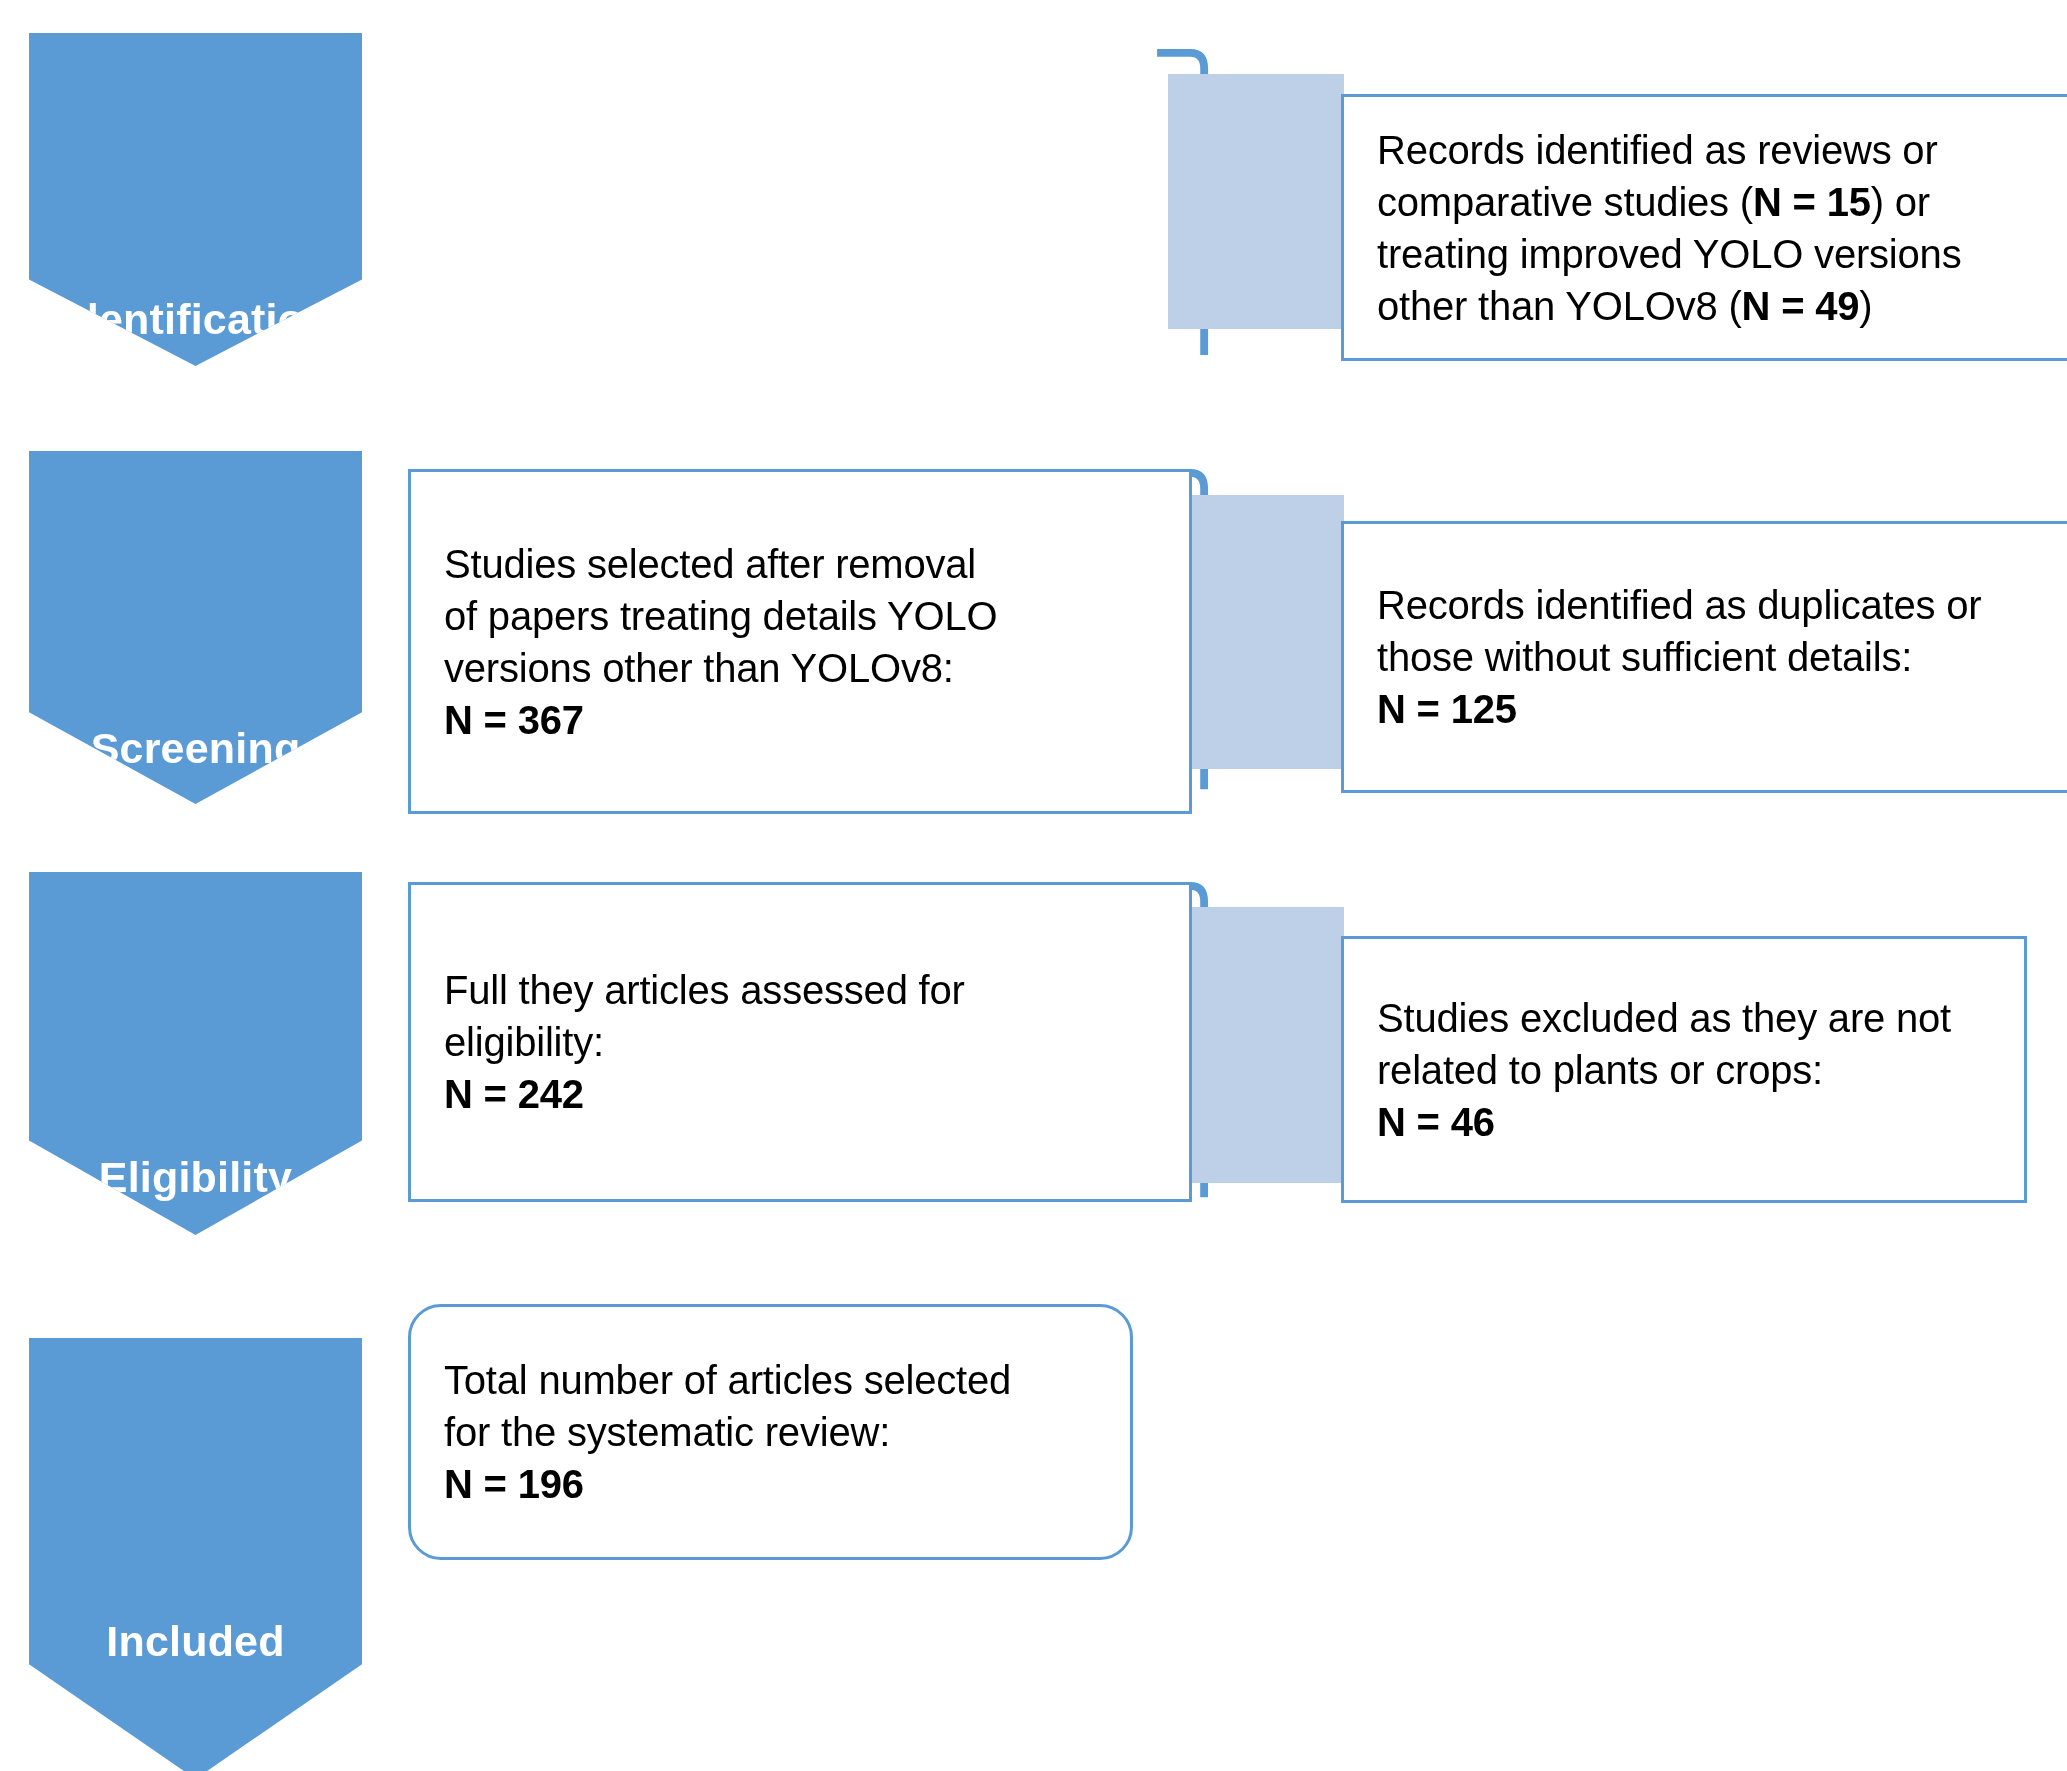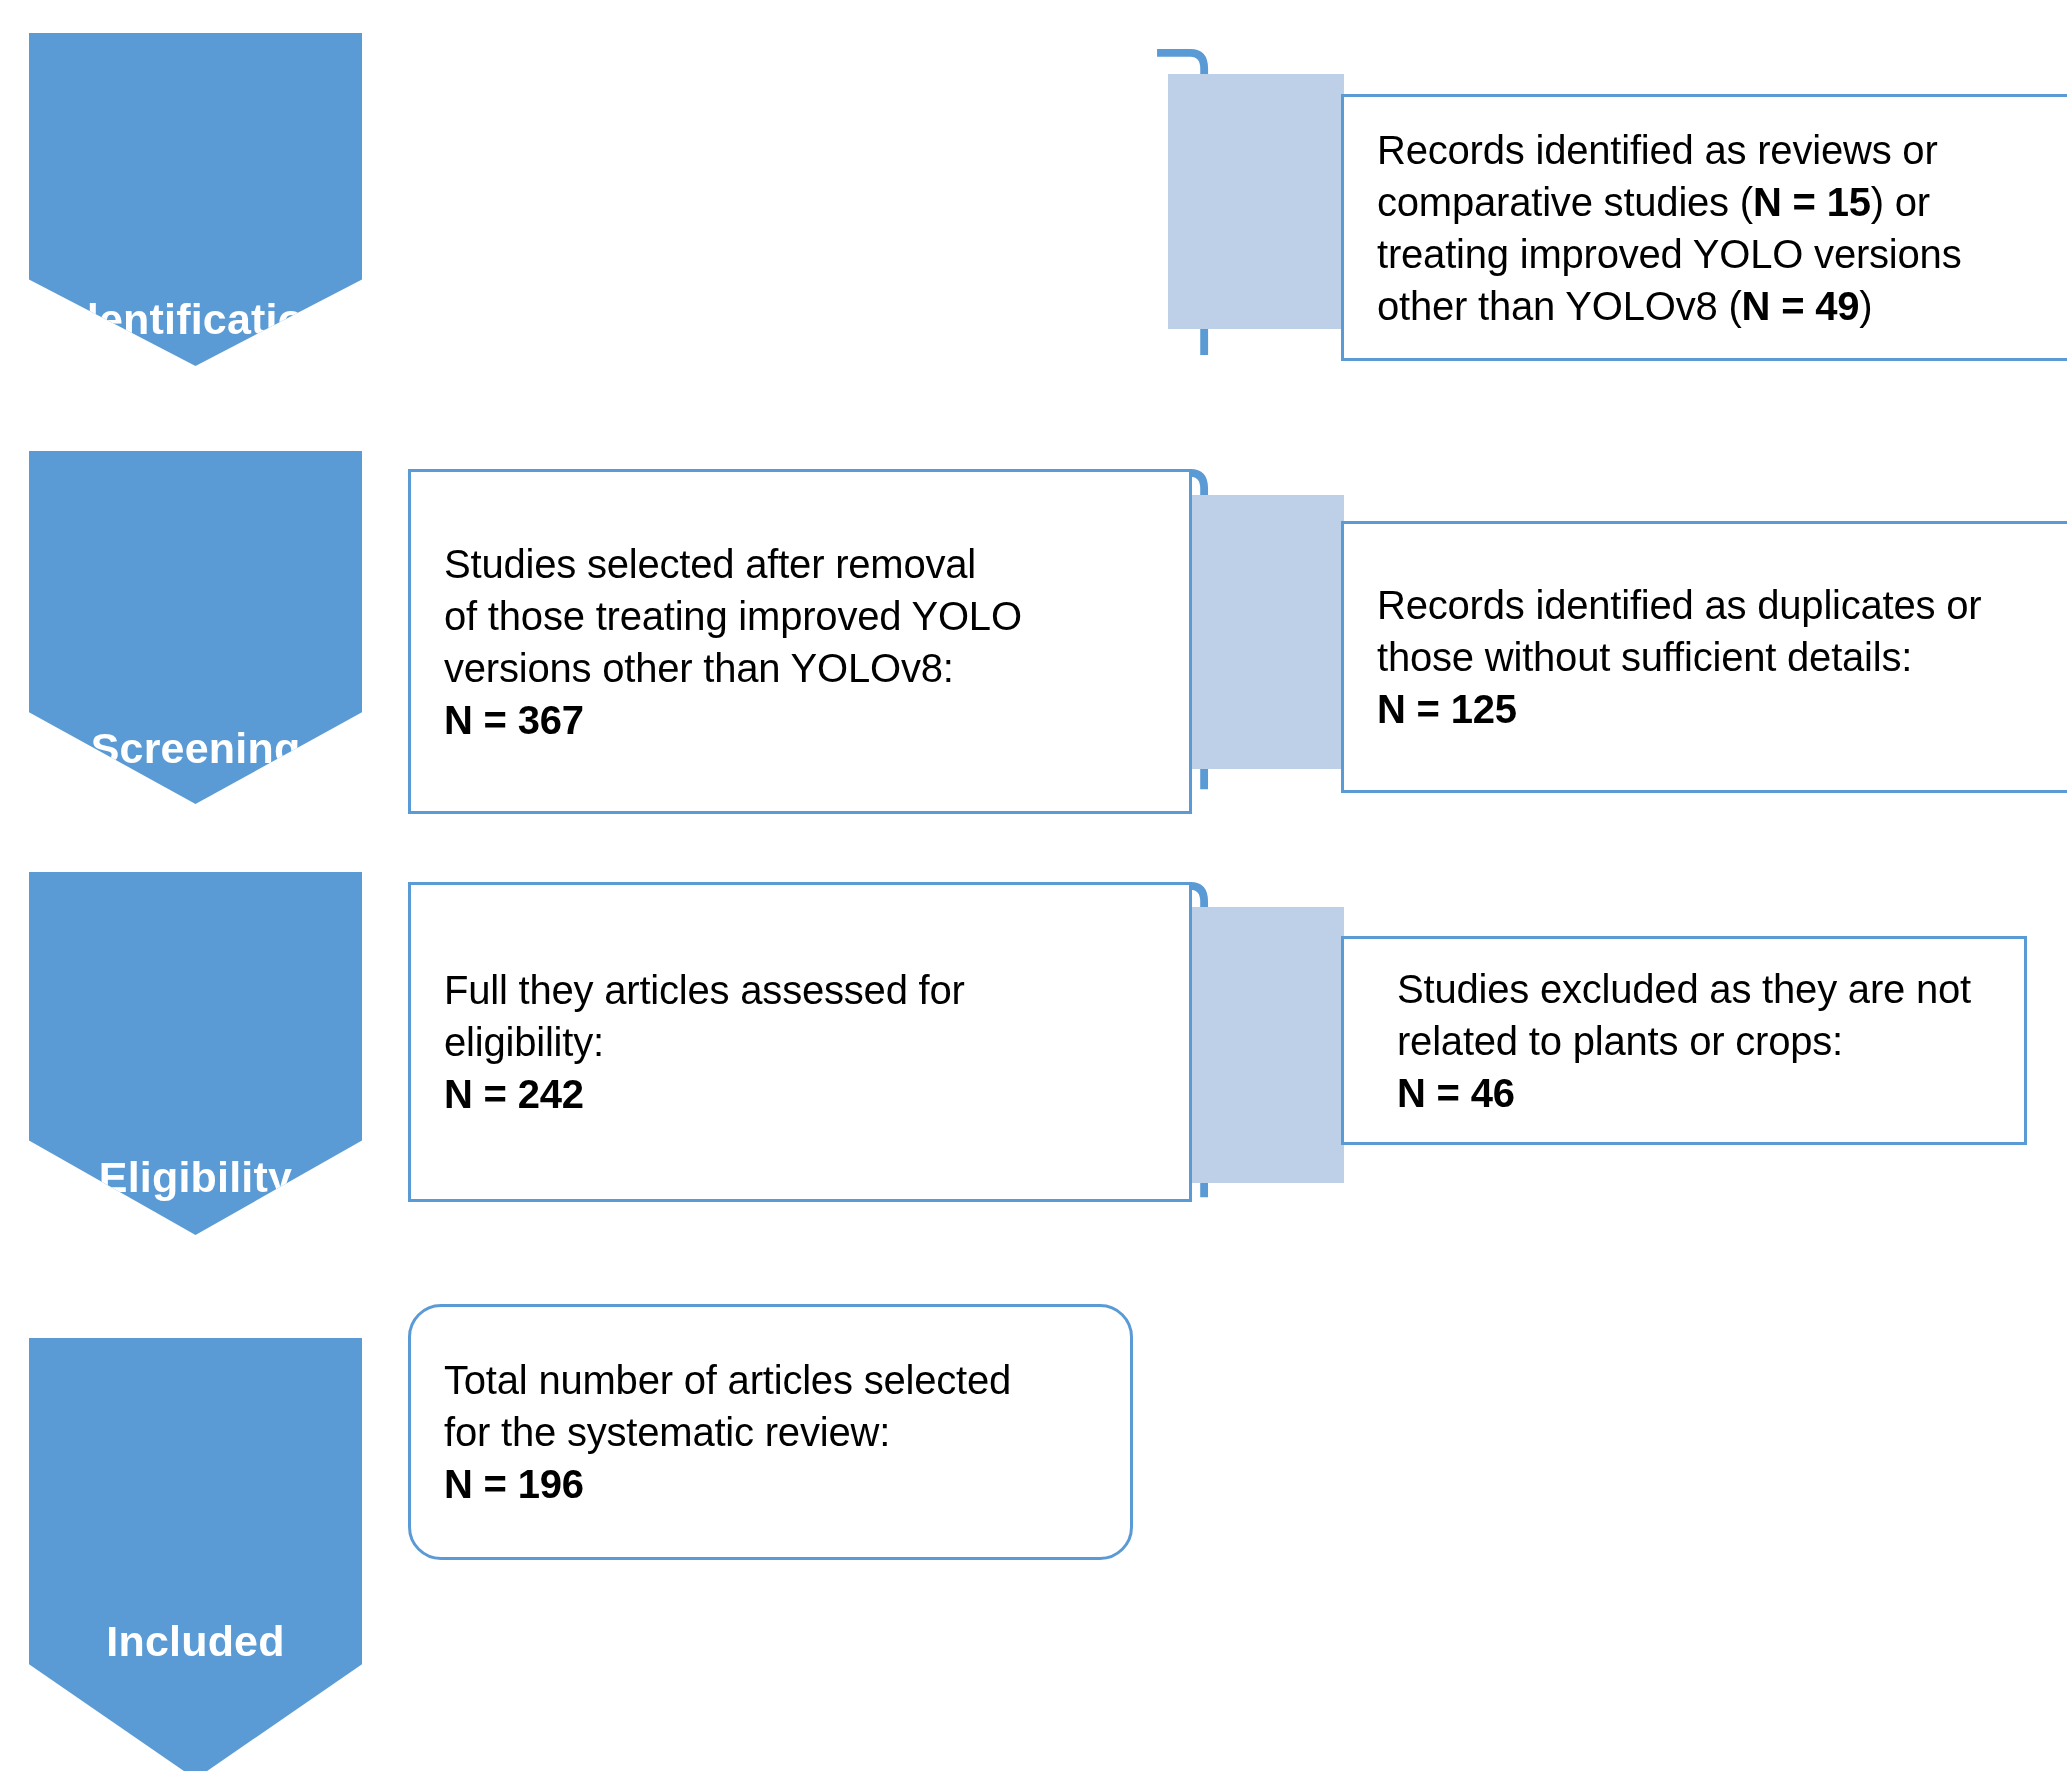--- a/index.html
+++ b/index.html
@@ -115,21 +115,21 @@
     <svg width="59" height="328" viewBox="0 0 60 335">
       <path d="M 0 6 L 34 6 Q 48 6 48 22 L 48 329" fill="none" stroke="#5B9BD5" stroke-width="8"></path>
     </svg>
   </div>
 
   <div class="connector" style="left:1168px; top:495px; width:176px; height:274px;"></div>
 
   <div class="flow-box" style="left:408px; top:469px; width:784px; height:345px;">
     <div class="box-text">
       <span>Studies selected after removal</span><br>
-      <span>of those treating improved YOLO</span><br>
+      <span>of papers treating details YOLO</span><br>
       <span>versions other than YOLOv8:</span><br>
       <b>N = 367</b>
     </div>
   </div>
 
   <div class="flow-box" style="left:1341px; top:521px; width:776px; height:272px;">
     <div class="box-text">
       <span>Records identified as duplicates or</span><br>
       <span>those without sufficient details:</span><br>
       <b>N = 125</b>
@@ -149,21 +149,21 @@
   <div class="connector" style="left:1168px; top:907px; width:176px; height:276px;"></div>
 
   <div class="flow-box" style="left:408px; top:882px; width:784px; height:320px;">
     <div class="box-text">
       <span>Full they articles assessed for</span><br>
       <span>eligibility:</span><br>
       <b>N = 242</b>
     </div>
   </div>
 
-  <div class="flow-box" style="left:1341px; top:936px; width:686px; height:209px;padding-left:20px;">
+  <div class="flow-box" style="left:1341px; top:936px; width:686px; height:267px;">
     <div class="box-text">
       <span>Studies excluded as they are not</span><br>
       <span>related to plants or crops:</span><br>
       <b>N = 46</b>
     </div>
   </div>
 
   <div class="stage-arrow" style="left:29px; top:1294px; height:441px;margin-top:44px;">
     <span class="stage-label" style="bottom:113px;">Included</span>
   </div>

